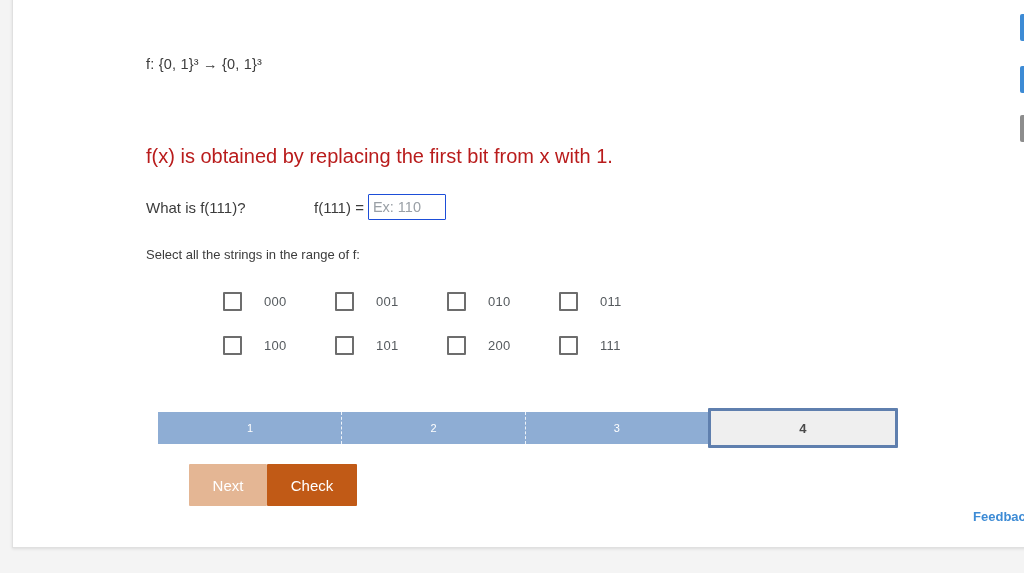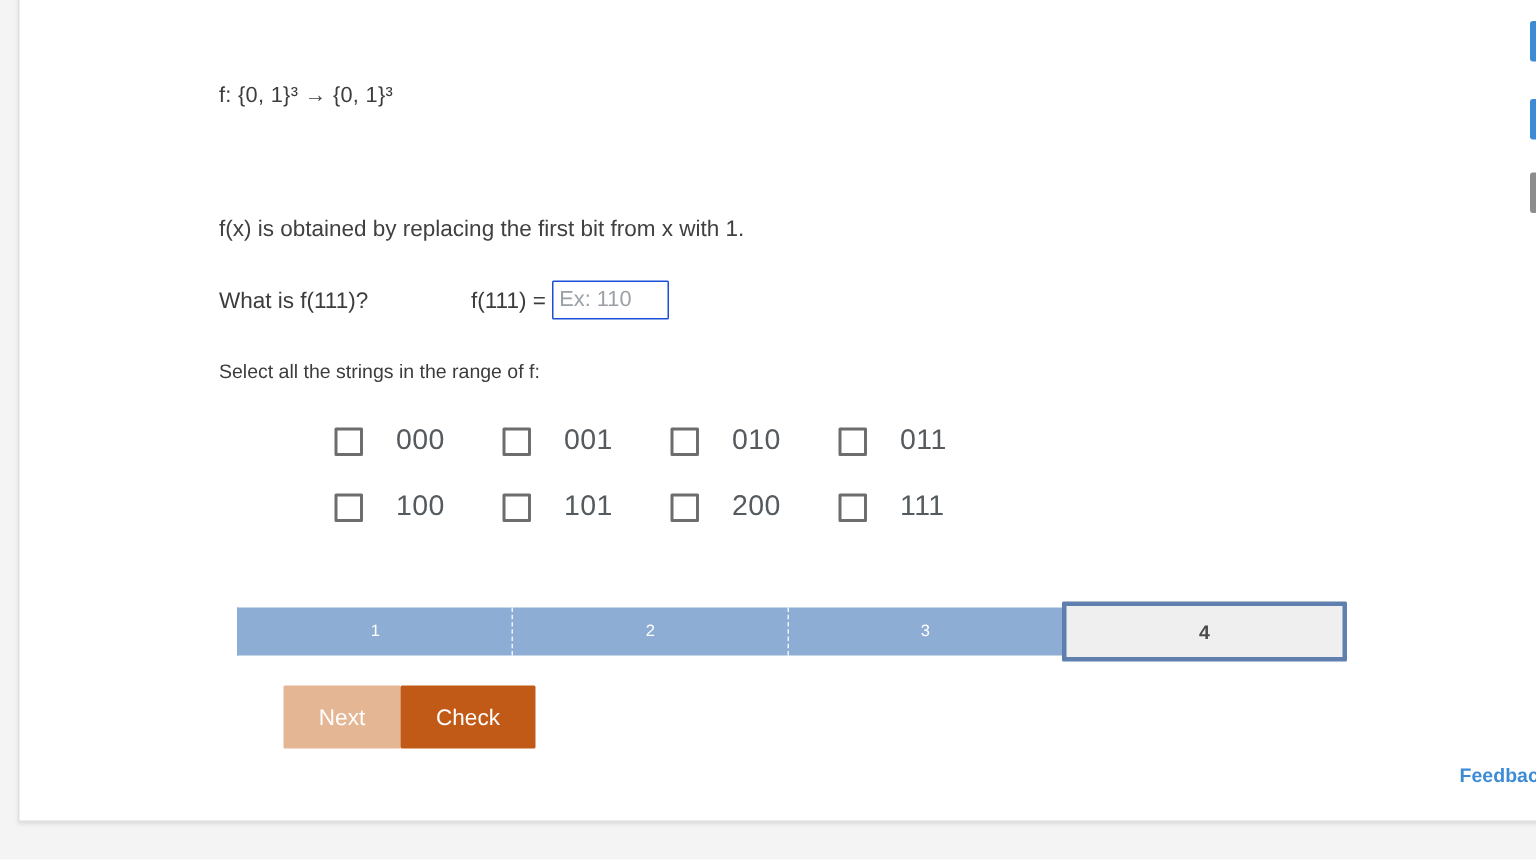--- a/index.html
+++ b/index.html
@@ -47,22 +47,22 @@
   .fn-signature {
     font-size: 14.5px;
     color: #3c3c3c;
     letter-spacing: 0.2px;
     margin: 0;
     padding-top: 54px;
     line-height: 1.4;
   }
 
   .statement {
-    font-size: 15px;
-    color: #404040;
+    font-size: 20px;
+    color: #b91c1c;
     margin: 0;
     padding-top: 68px;
     line-height: 1.4;
   }
 
   .question-row {
     display: flex;
     align-items: center;
     padding-top: 24px;
     font-size: 15px;
@@ -121,21 +121,21 @@
     width: 19px;
     height: 19px;
     border: 2px solid #6d6d6d;
     background: #ffffff;
     border-radius: 1px;
     box-sizing: border-box;
     flex: 0 0 auto;
     cursor: pointer;
   }
   .cbox-label {
-    font-size: 19px;
+    font-size: 13px;
     color: #555a5e;
     margin-left: 22px;
     letter-spacing: 0.3px;
   }
 
   
   .progress {
     display: flex;
     align-items: stretch;
     margin-top: 45px;

